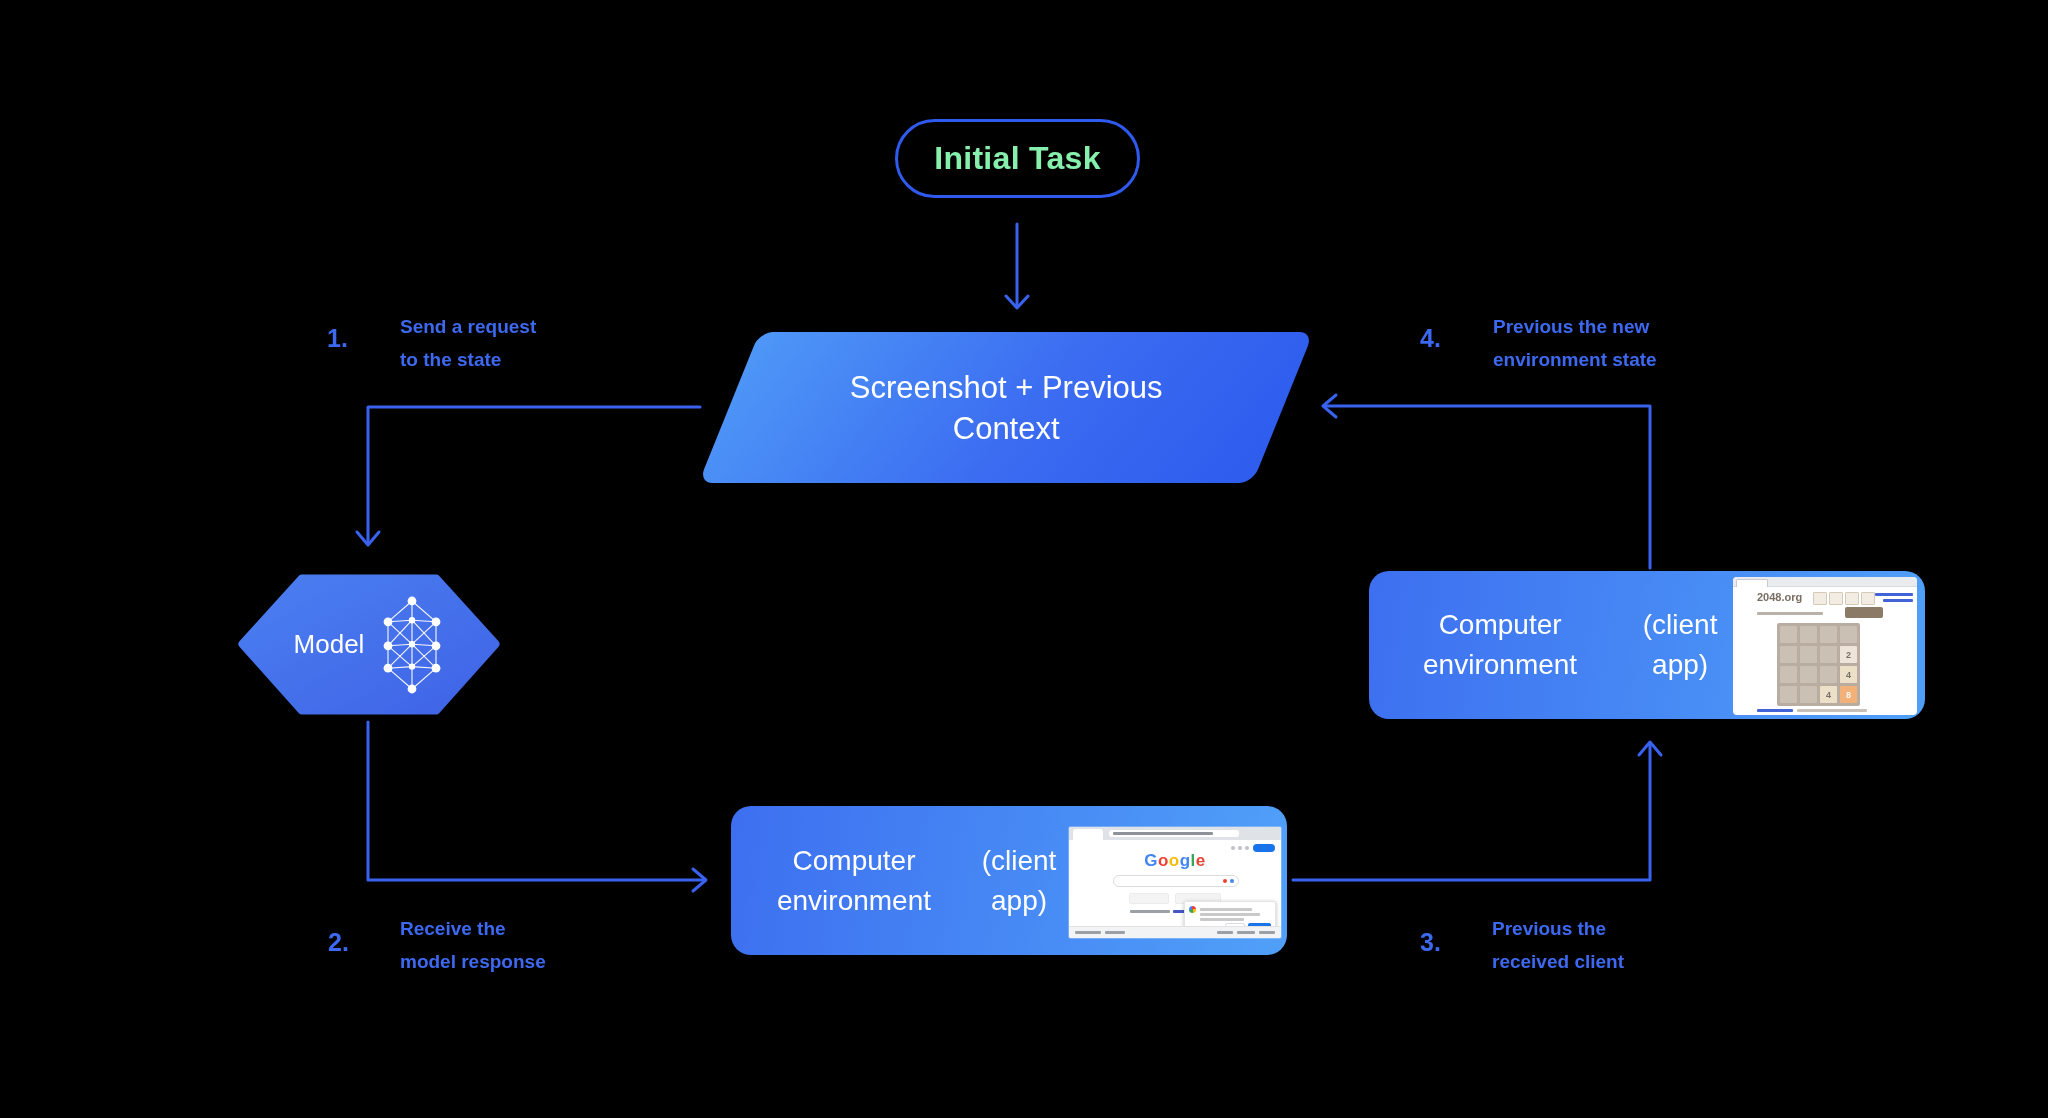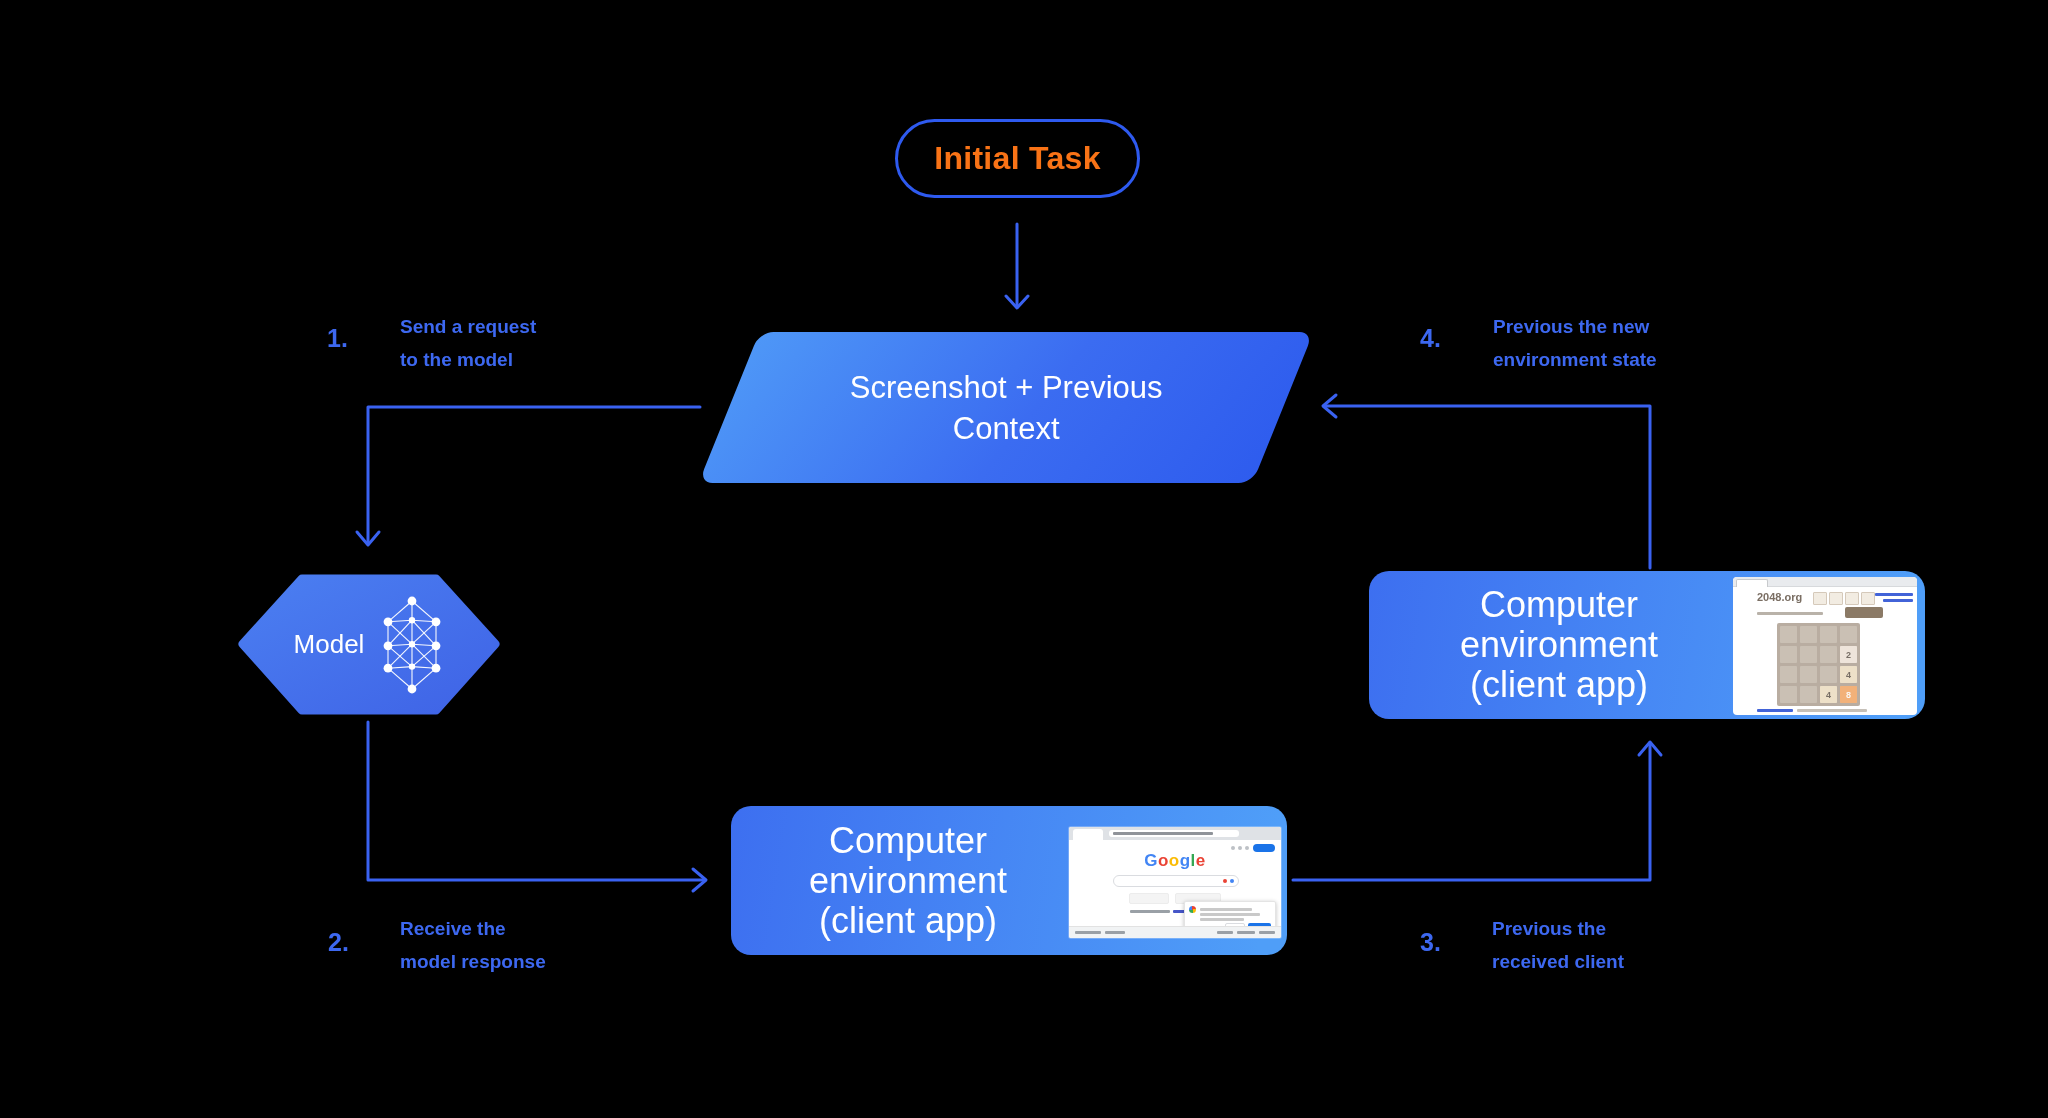--- a/index.html
+++ b/index.html
@@ -9,21 +9,21 @@
   }
   
   #arrows{position:absolute;left:0;top:0;z-index:1;}
   #arrows path{stroke:#3a62f1;stroke-width:3;fill:none;stroke-linecap:round;stroke-linejoin:round;}
 
   
   .pill{
     position:absolute;left:895px;top:119px;width:245px;height:79px;z-index:2;
     border:3px solid #2e5aef;border-radius:44px;box-sizing:border-box;
     display:flex;align-items:center;justify-content:center;
-    color:#f97316;font-size:32px;font-weight:700;letter-spacing:.3px;
+    color:#86efac;font-size:32px;font-weight:700;letter-spacing:.3px;
   }
 
   
   .para{
     position:absolute;left:729px;top:332px;width:554px;height:151px;z-index:2;
     transform:skewX(-22deg);border-radius:14px;
     background:linear-gradient(112deg,#4e97f7 0%,#3b6cf1 55%,#2e5cee 100%);
     display:flex;align-items:center;justify-content:center;
   }
   .para-inner{transform:skewX(22deg);color:#fff;font-size:31px;line-height:41px;text-align:center;font-weight:400;}
@@ -38,22 +38,22 @@
   .hex-label{font-size:26px;font-weight:400;}
 
   
   .envbox{
     position:absolute;z-index:2;border-radius:20px;
     background:linear-gradient(99deg,#3d6ff0 0%,#4f9ef8 95%);
   }
   .envbox-top{left:1369px;top:571px;width:556px;height:148px;}
   .envbox-bottom{left:731px;top:806px;width:556px;height:149px;}
   .env-text{
-    position:absolute;top:0;height:100%;display:flex;flex-direction:column;
-    align-items:center;justify-content:center;color:#fff;font-size:36px;line-height:40px;font-weight:400;text-align:center;
+    position:absolute;top:0;height:100%;display:flex;flex-direction:row;
+    align-items:center;justify-content:center;color:#fff;font-size:28px;line-height:40px;font-weight:400;text-align:center;
   }
   .envbox-top .env-text{left:10px;width:360px;}
   .envbox-bottom .env-text{left:12px;width:330px;}
 
   
   .step{position:absolute;z-index:2;color:#3d68f0;}
   .step-num{position:absolute;font-size:25px;font-weight:700;}
   .step-text{position:absolute;font-size:19px;font-weight:600;line-height:33px;white-space:nowrap;}
   .step1 .step-num{left:327px;top:324px;} .step1 .step-text{left:400px;top:310px;}
   .step2 .step-num{left:328px;top:928px;} .step2 .step-text{left:400px;top:912px;}
@@ -319,21 +319,21 @@
           <i class="f4"></i>
         <i class="f5"></i>
       </div>
     </div>
   </div>
 
   <div class="step step1">
     <span class="step-num">1.</span>
     <span class="step-text">
       <div>Send a request</div>
-      <div>to the model</div>
+      <div>to the state</div>
     </span>
   </div>
   <div class="step step2">
     <span class="step-num">2.</span>
     <span class="step-text">
       <div>Receive the</div>
       <div>model response</div>
     </span>
   </div>
   <div class="step step3">

